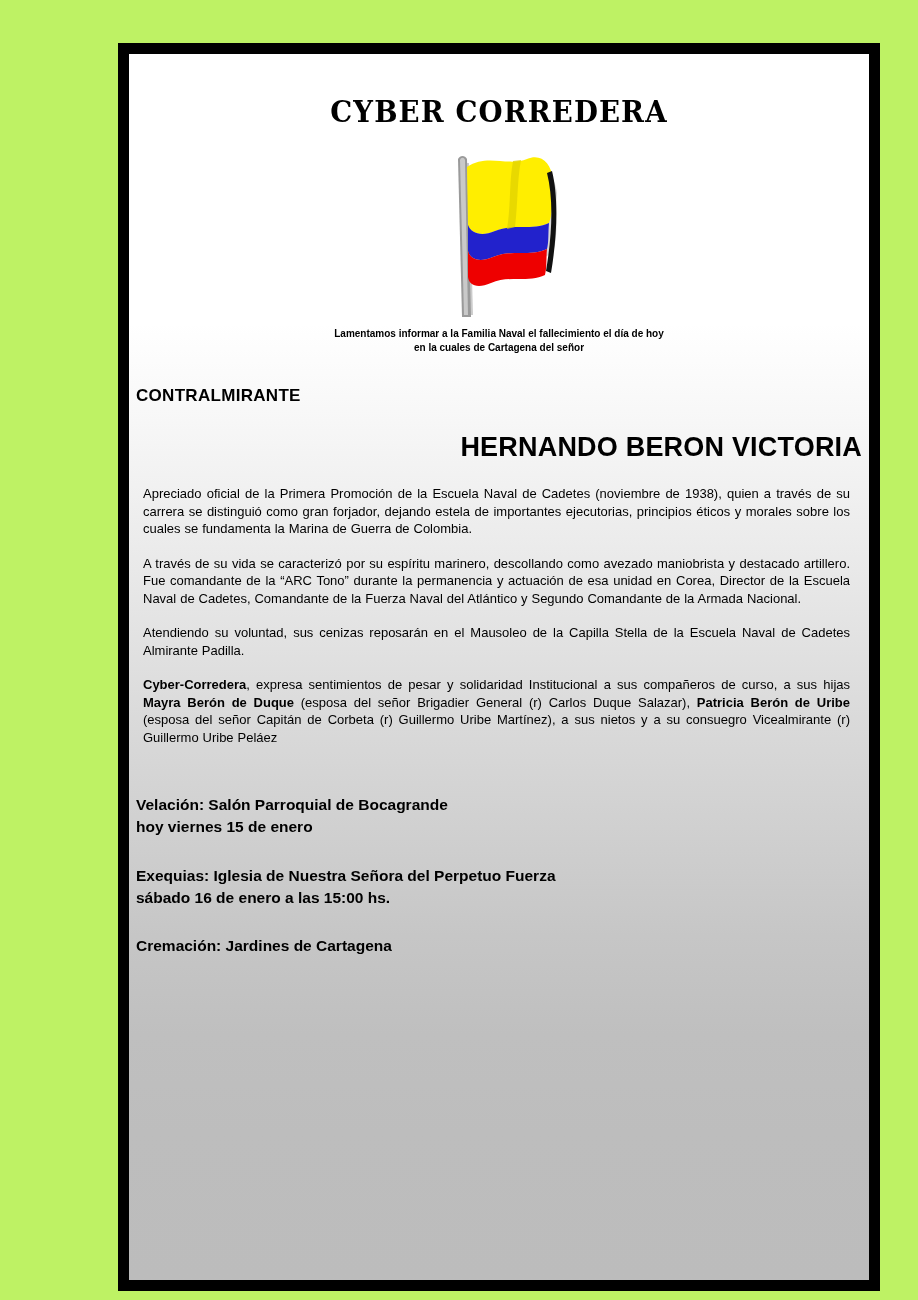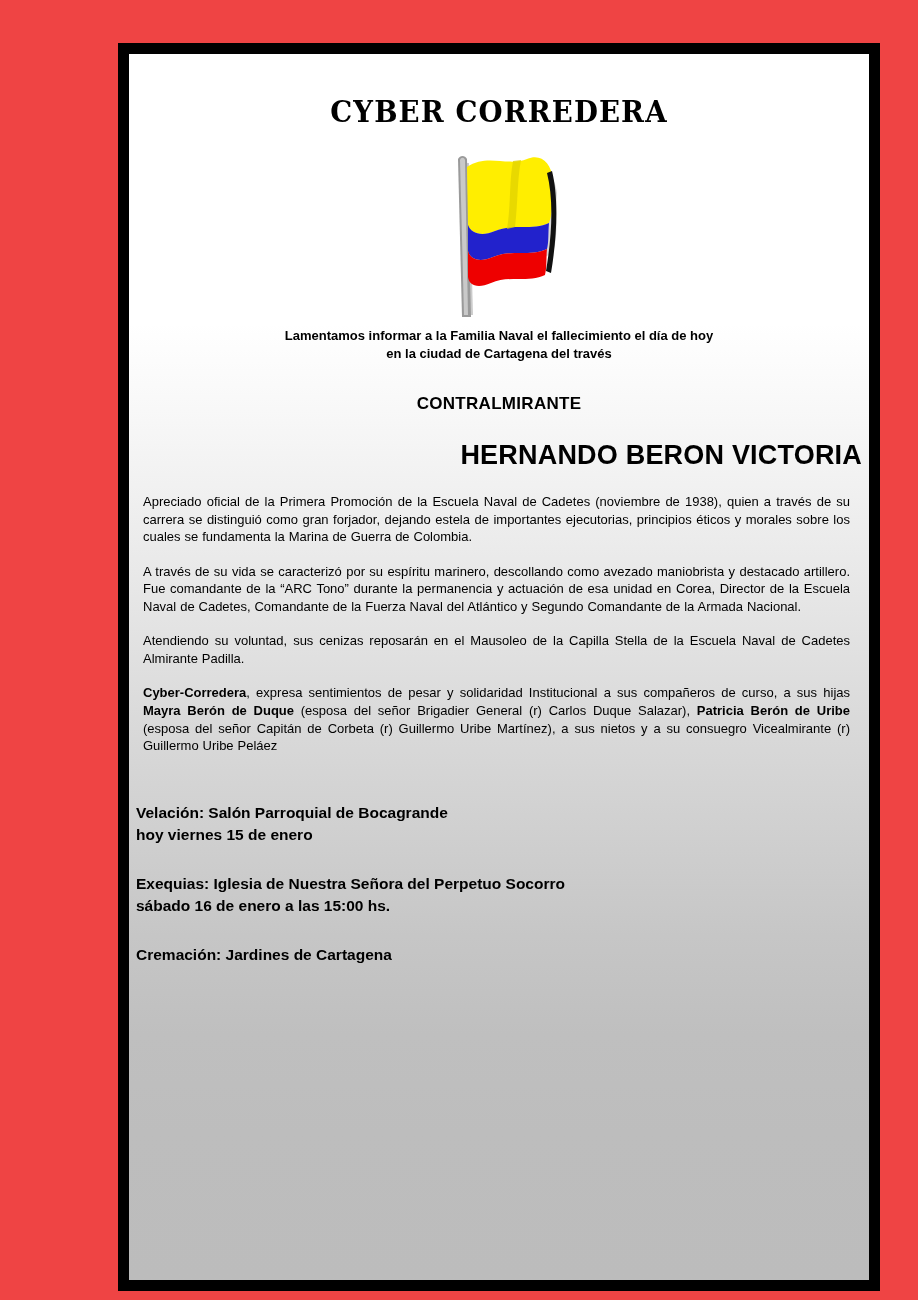--- a/index.html
+++ b/index.html
@@ -6,21 +6,21 @@
   body{
     width:918px;height:1300px;
     background:#ffffff;
     font-family:"Liberation Sans", sans-serif;
     -webkit-font-smoothing:none;
   }
   #page{
     position:relative;
     width:918px;height:1300px;
     box-sizing:border-box;
-    background:#ef4444;
+    background:#bef264;
     overflow:hidden;
   }
   
   #frame{
     position:absolute;
     left:118px;top:43px;
     width:762px;height:1248px;
     box-sizing:border-box;
     border:11px solid #000000;
     background:#ffffff;
@@ -59,28 +59,28 @@
     width:140px;height:190px;
     display:block;
     position:relative;
   }
   .flag-wrap svg{display:block;}
 
   
   .announce{
     text-align:center;
     font-weight:bold;
-    font-size:13px;
+    font-size:10px;
     line-height:1.35;
     color:#000;
     margin:0;
     padding:0 40px;
   }
   .rank{
-    text-align:center;
+    text-align:left;
     font-weight:bold;
     font-size:17px;
     color:#000;
     margin:0;
     padding-top:32px;
     letter-spacing:0.3px;
   }
   .name{
     text-align:right;
     font-weight:bold;
@@ -162,36 +162,36 @@
                      C117 122, 118 130, 116 138 C100 146, 80 138, 62 146
                      C48 152, 40 148, 39 140 Z" fill="#ee0000"></path>
 
             <path d="M118 36 C124 60, 124 92, 117 134 L122 136 C129 94, 129 58, 123 34 Z" fill="#111111"></path>
 
             <path d="M84 24 C80 46, 82 68, 78 92 L86 90 C89 66, 88 44, 92 23 Z" fill="#e0d200" opacity="0.75"></path>
           </svg>
         </div>
 
         <p class="announce">Lamentamos informar a la Familia Naval el fallecimiento el día de hoy</p>
-        <p class="announce">en la ciudad de Cartagena del través</p>
+        <p class="announce">en la cuales de Cartagena del señor</p>
 
         <p class="rank">CONTRALMIRANTE</p>
         <p class="name">HERNANDO BERON VICTORIA</p>
 
         <div class="body-block">
           <p class="para">Apreciado oficial de la  Primera Promoción de la Escuela Naval de Cadetes (noviembre de 1938),  quien a través de su carrera  se distinguió como gran  forjador, dejando estela de importantes ejecutorias, principios éticos y morales sobre  los cuales se fundamenta la Marina de Guerra de Colombia.</p>
           <p class="para">A través de su vida se caracterizó  por su espíritu marinero,  descollando como avezado maniobrista y destacado artillero. Fue comandante de la “ARC Tono” durante la permanencia  y actuación de esa unidad en Corea, Director de la Escuela Naval de Cadetes, Comandante de la Fuerza Naval del Atlántico y Segundo Comandante de la Armada Nacional.</p>
           <p class="para">Atendiendo su voluntad, sus cenizas reposarán en el Mausoleo de la Capilla Stella de la Escuela Naval de Cadetes Almirante Padilla.</p>
           <p class="para"><b>Cyber-Corredera</b><span>, expresa sentimientos de pesar y solidaridad Institucional a sus compañeros de curso,  a sus hijas </span><b>Mayra Berón de Duque</b><span> (esposa del señor Brigadier General (r)  Carlos Duque Salazar), </span><b>Patricia Berón de Uribe</b><span> (esposa del señor Capitán de Corbeta (r)  Guillermo Uribe Martínez), a sus nietos y a su consuegro Vicealmirante (r)  Guillermo Uribe Peláez</span></p>
         </div>
 
         <p class="detail sp-a">Velación: Salón Parroquial de Bocagrande</p>
         <p class="detail">hoy viernes 15 de enero</p>
 
-        <p class="detail sp-b">Exequias: Iglesia de Nuestra Señora del Perpetuo Socorro</p>
+        <p class="detail sp-b">Exequias: Iglesia de Nuestra Señora del Perpetuo Fuerza</p>
         <p class="detail">sábado  16 de enero a las 15:00 hs.</p>
 
         <p class="detail sp-c">Cremación: Jardines de Cartagena</p>
 
 
       </div>
     </div>
   </div>
 </div>
 

